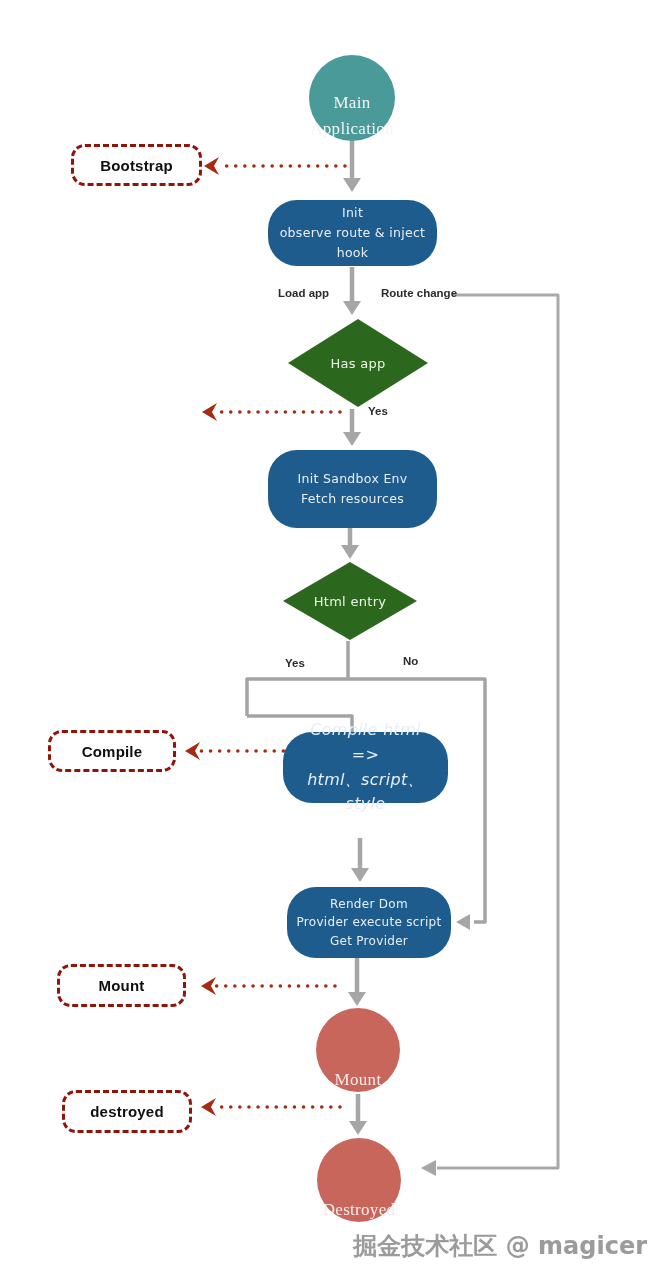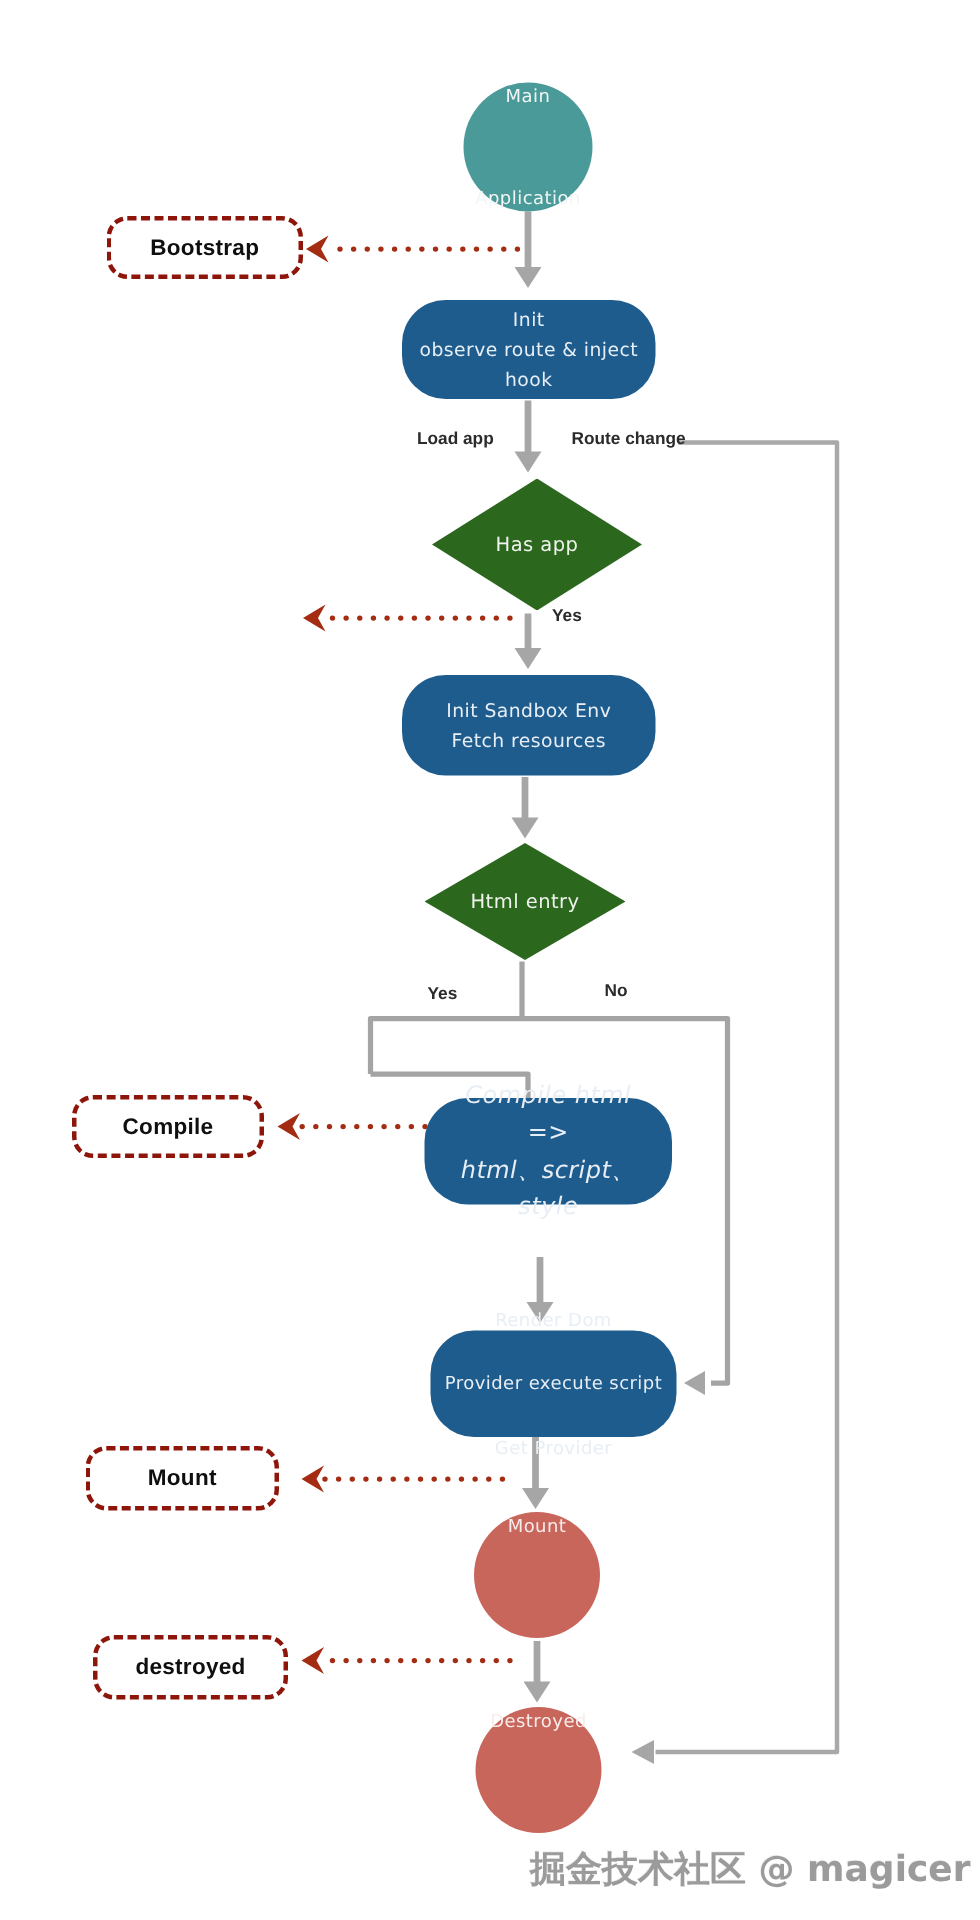--- a/index.html
+++ b/index.html
@@ -3,22 +3,22 @@
 <meta charset="utf-8">
 <style>
   html,body{margin:0;padding:0;background:#ffffff;}
   #canvas{
     position:relative;width:653px;height:1280px;background:#ffffff;
     font-family:"DejaVu Sans","Liberation Sans",sans-serif;overflow:hidden;
   }
   #wires{position:absolute;left:0;top:0;width:653px;height:1280px;}
   .abs{position:absolute;box-sizing:border-box;}
   .node-circle{
-    border-radius:50%;display:flex;flex-direction:column;align-items:center;justify-content:space-between;
-    color:#f2f6f5;font-size:12px;line-height:1.5;text-align:center;letter-spacing:.3px;
+    border-radius:50%;display:flex;flex-direction:column;align-items:center;justify-content:flex-end;
+    color:#f2f6f5;font-size:17px;line-height:1.5;text-align:center;letter-spacing:.3px;font-family:Liberation Serif, serif;
   }
   .circle-teal{background:#4a9a99;}
   .circle-red{background:#c9665c;color:#f8ecea;}
   .node-block{
     background:#1e5c8e;border-radius:29px;color:#e8eef5;font-size:12.5px;line-height:1.6;
     display:flex;flex-direction:column;align-items:center;justify-content:center;text-align:center;
     letter-spacing:.3px;padding:4px 8px;
   }
   .node-diamond{
     background:#2c671e;color:#eef3ec;font-size:13px;letter-spacing:.3px;
@@ -110,30 +110,30 @@
     <span>Mount</span>
   </div>
   <div class="abs hook-box" style="left:62px;top:1090px;width:130px;height:43px;">
     <span>destroyed</span>
   </div>
 
   <div class="abs node-block" style="left:268px;top:200px;width:169px;height:66px;">
     <div>Init</div>
     <div>observe route &amp; inject hook</div>
   </div>
-  <div class="abs node-block" style="left:268px;top:450px;width:169px;height:67px;">
+  <div class="abs node-block" style="left:268px;top:450px;width:169px;height:78px;">
     <div>Init Sandbox Env</div>
     <div>Fetch resources</div>
   </div>
   <div class="abs node-block" style="left:283px;top:732px;width:165px;height:71px;font-size:16px;line-height:1.55;font-style:italic;">
     <div>Compile html</div>
     <div>=&gt;</div>
     <div>html、script、style</div>
   </div>
-  <div class="abs node-block" style="left:287px;top:887px;width:164px;height:71px;font-size:12px;line-height:1.55;gap:24px;">
+  <div class="abs node-block" style="left:287px;top:887px;width:164px;height:71px;font-size:12px;line-height:1.55;">
     <div>Render Dom</div>
     <div>Provider execute script</div>
     <div>Get Provider</div>
   </div>
 
   <div class="abs node-diamond" style="left:288px;top:319px;width:140px;height:88px;">
     <span>Has app</span>
   </div>
   <div class="abs node-diamond" style="left:283px;top:562px;width:134px;height:78px;">
     <span>Html entry</span>

